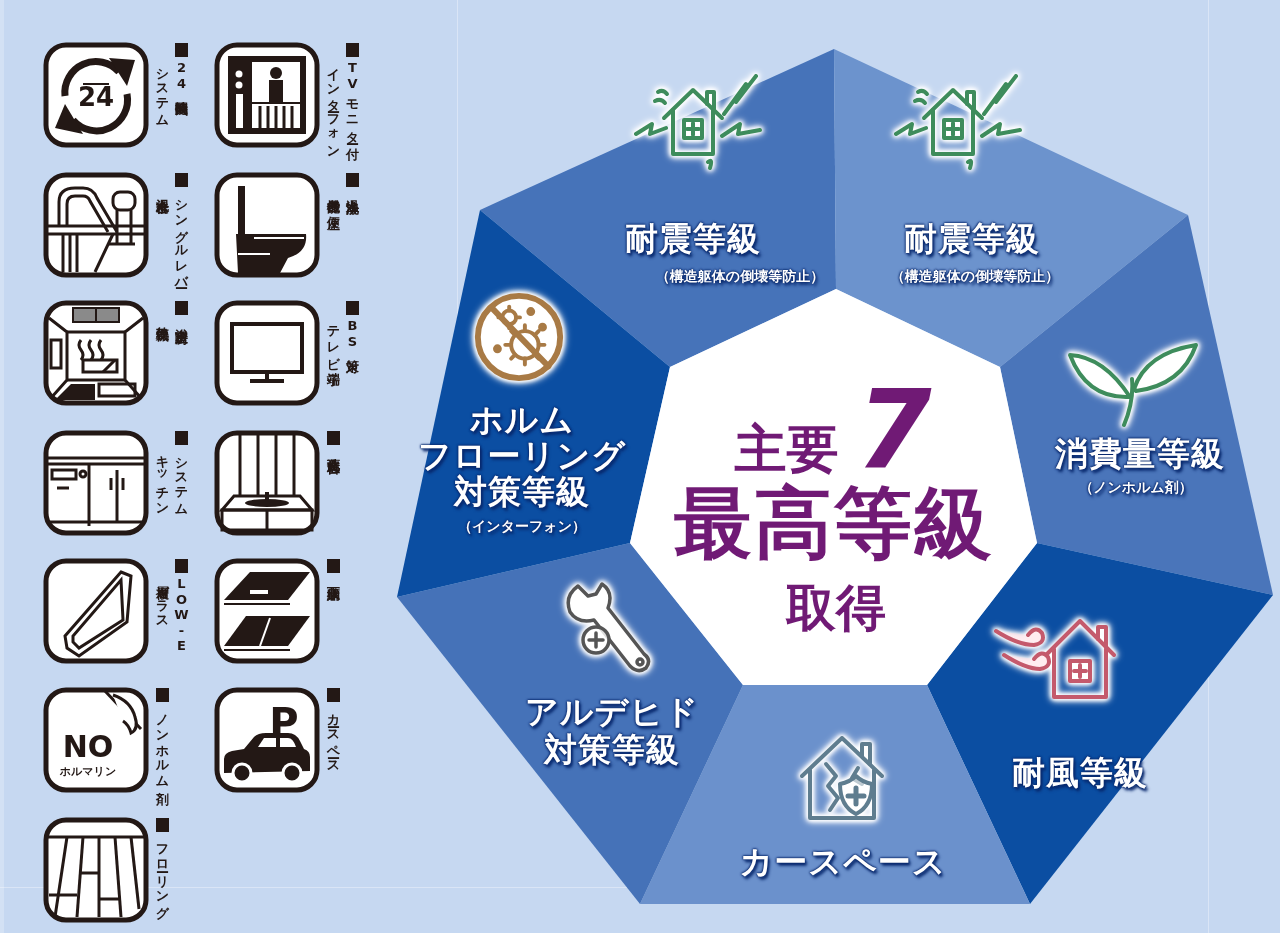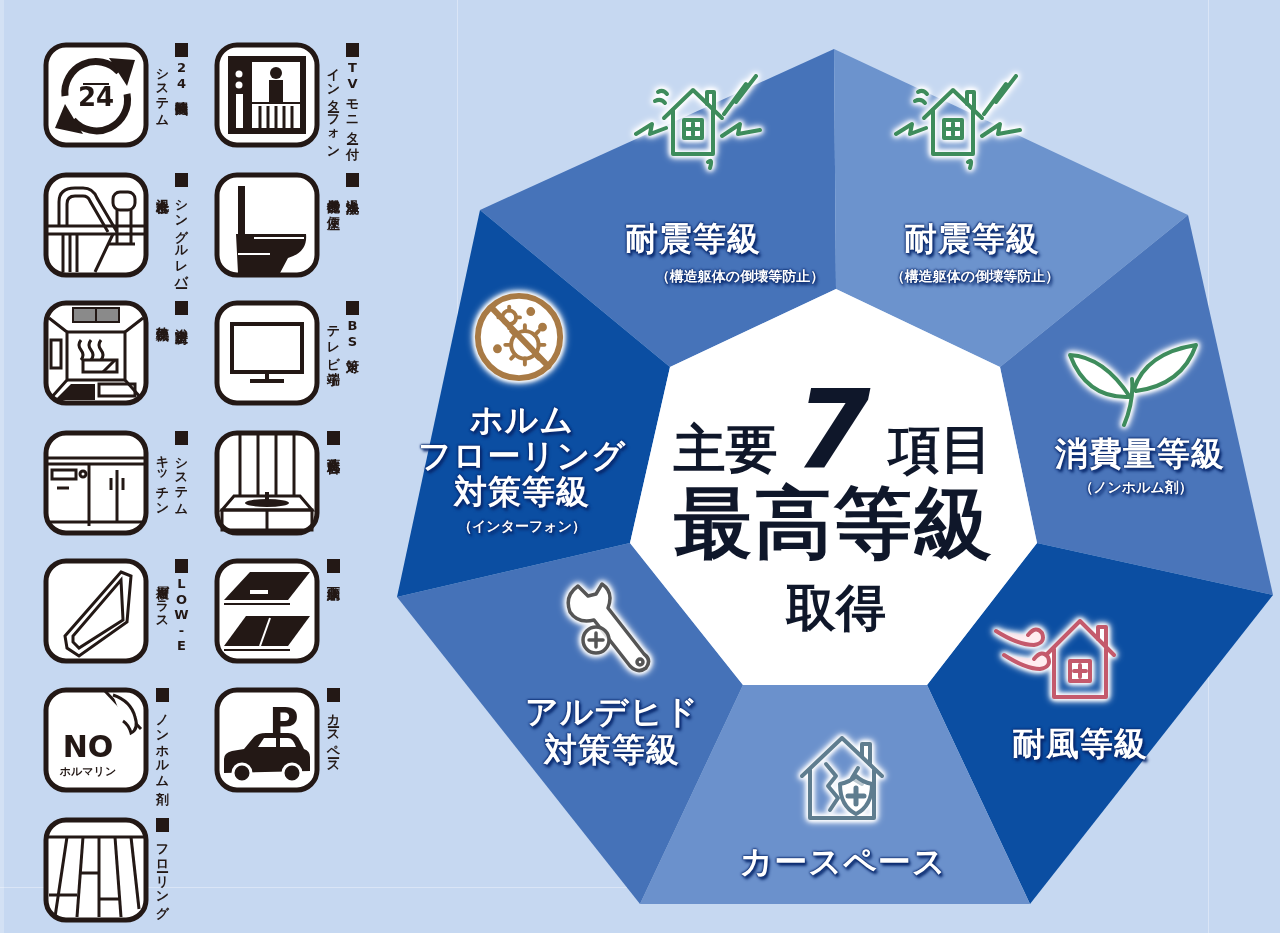--- a/index.html
+++ b/index.html
@@ -30,21 +30,21 @@
   .hicon { position:absolute; filter: drop-shadow(0 0 2px #fff) drop-shadow(0 0 2px #fff) drop-shadow(0 0 3px #fff); }
   .hicon svg { display:block; width:100%; height:100%; }
   .hl {
     position:absolute; transform:translateX(-50%); white-space:nowrap; text-align:right;
     color:#fff; font-weight:bold;
     text-shadow: 0 0 2px #0a2a6e, 0 0 2px #0a2a6e, 0 0 3px #0a2a6e, 2px 3px 3px #0a2a6e;
   }
   .hl.title { font-size:33px; line-height:36px; letter-spacing:1px; }
   .hl.sub { font-size:14px; line-height:16px; }
 
-  .center-txt { position:absolute; color:#0f172a; font-weight:bold; white-space:nowrap; }
+  .center-txt { position:absolute; color:#701a75; font-weight:bold; white-space:nowrap; }
   .c-line1 { left:833px; top:380px; transform:translateX(-50%); display:flex; align-items:baseline; gap:18px; }
   .c-pre, .c-suf { font-size:52px; line-height:60px; }
   .c-num { font-size:108px; line-height:100px; font-style:italic; font-weight:900; }
   .c-main { left:834px; top:478px; transform:translateX(-50%); font-size:78px; line-height:90px; letter-spacing:2px; }
   .c-foot { left:836px; top:578px; transform:translateX(-50%); font-size:50px; line-height:60px; }
 </style>
 </head>
 <body>
 
 <div class="strip"></div>
@@ -362,21 +362,21 @@
       <path d="M56 50 L90 16 L124 50"></path>
           <path d="M108 34 V22 H116 V42"></path>
       <path d="M64 44 V92 H116 V44"></path>
       <rect x="80" y="56" width="20" height="20" fill="rgba(255,255,255,0.6)"></rect>
       <path d="M90 60 V72 M84 66 H96" stroke-width="4"></path>
       <path d="M6 26 Q28 40 44 40 Q56 38 52 28 Q46 20 38 30" fill="rgba(255,220,225,0.5)"></path>
       <path d="M14 50 Q36 64 50 64 Q62 62 58 52 Q52 44 44 54" fill="rgba(255,220,225,0.5)"></path>
     </g>
       </svg>
   </div>
-  <div class="hl title" style="left:1080px;top:726px;">耐風等級</div>
+  <div class="hl title" style="left:1080px;top:755px;">耐風等級</div>
 
   <div class="hicon" style="left:792px;top:728px;width:100px;height:100px;">
     <svg viewBox="0 0 100 100">
         <g fill="none" stroke="#5f7d8f" stroke-width="4" stroke-linejoin="round" stroke-linecap="round">
       <path d="M10 48 L50 10 L90 48"></path>
           <path d="M70 28 V16 H78 V36"></path>
       <path d="M18 42 V90 H82 V42"></path>
       <path d="M34 36 L44 48 L36 58 L46 70 L38 82"></path>
       <path d="M66 40 L60 50 L70 56"></path>
       <path d="M48 56 Q58 54 64 48 Q70 54 80 56 Q80 78 64 86 Q48 78 48 56 Z" fill="rgba(255,255,255,0.6)"></path>
@@ -415,17 +415,16 @@
       </svg>
   </div>
   <div class="hl title" style="left:522px;top:402px;">ホルム</div>
   <div class="hl title" style="left:522px;top:438px;">フローリング</div>
   <div class="hl title" style="left:522px;top:474px;">対策等級</div>
   <div class="hl sub" style="left:522px;top:518px;">（インターフォン）</div>
 
   <div class="center-txt c-line1">
     <span class="c-pre">主要</span>
     <span class="c-num">7</span>
-    <span class="c-suf">項目</span>
   </div>
   <div class="center-txt c-main">最高等級</div>
   <div class="center-txt c-foot">取得</div>
 </div>
 
 </body></html>

